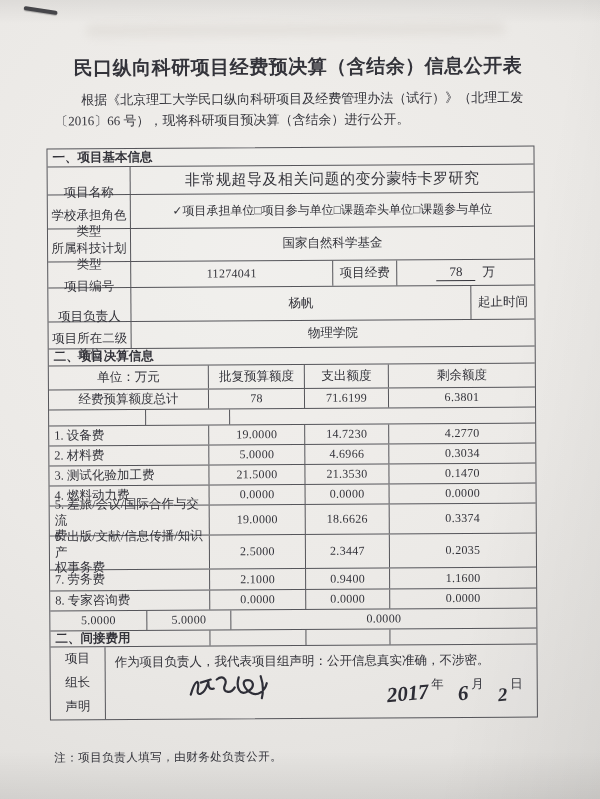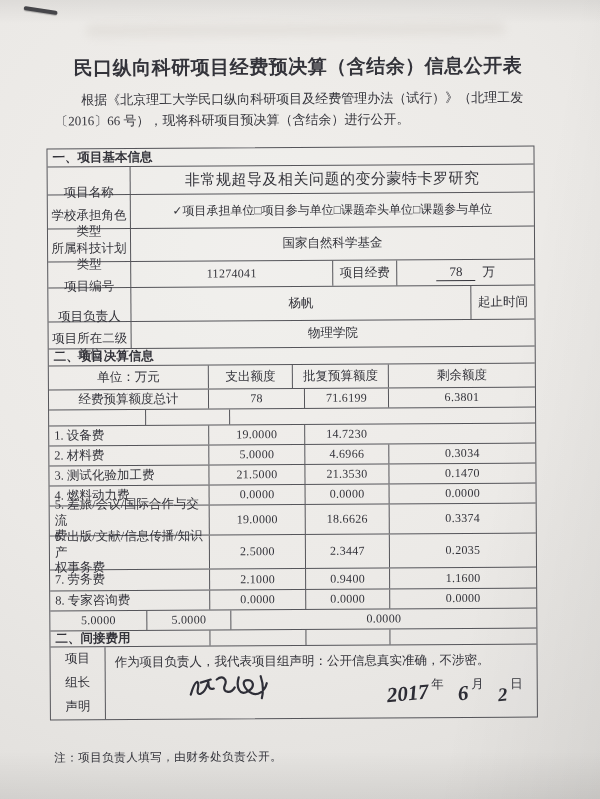--- a/index.html
+++ b/index.html
@@ -112,42 +112,43 @@
 单位</div>
         <div class="cell w-v1">物理学院</div>
       </div>
 
       <div class="t-row" style="height:17px">
         <div class="cell bar w-v1">二、项目决算信息</div>
       </div>
 
       <div class="t-row" style="height:24px">
         <div class="cell s2c1">单位：万元</div>
+        <div class="cell s2c2">批复预算额度</div>
         <div class="cell s2c3">支出额度</div>
-        <div class="cell s2c2">批复预算额度</div>
         <div class="cell s2c4">剩余额度</div>
       </div>
 
       <div class="t-row" style="height:20px">
         <div class="cell s2c1">经费预算额度总计</div>
         <div class="cell s2c2 num">78</div>
         <div class="cell s2c3 num">71.6199</div>
         <div class="cell s2c4 num">6.3801</div>
       </div>
 
       <div class="t-row" style="height:16px">
         <div class="cell s2c2"></div>
         <div class="cell s2c3"></div>
         <div class="cell s2c4"></div>
       </div>
 
       <div class="t-row" style="height:20px">
         <div class="cell s2c1 left">1. 设备费</div>
         <div class="cell s2c2 num">19.0000</div>
         <div class="cell s2c3 num">14.7230</div>
+        <div class="cell s2c4 num">4.2770</div>
       </div>
 
       <div class="t-row" style="height:20px">
         <div class="cell s2c1 left">2. 材料费</div>
         <div class="cell s2c2 num">5.0000</div>
         <div class="cell s2c3 num">4.6966</div>
         <div class="cell s2c4 num">0.3034</div>
       </div>
 
       <div class="t-row" style="height:20px">

